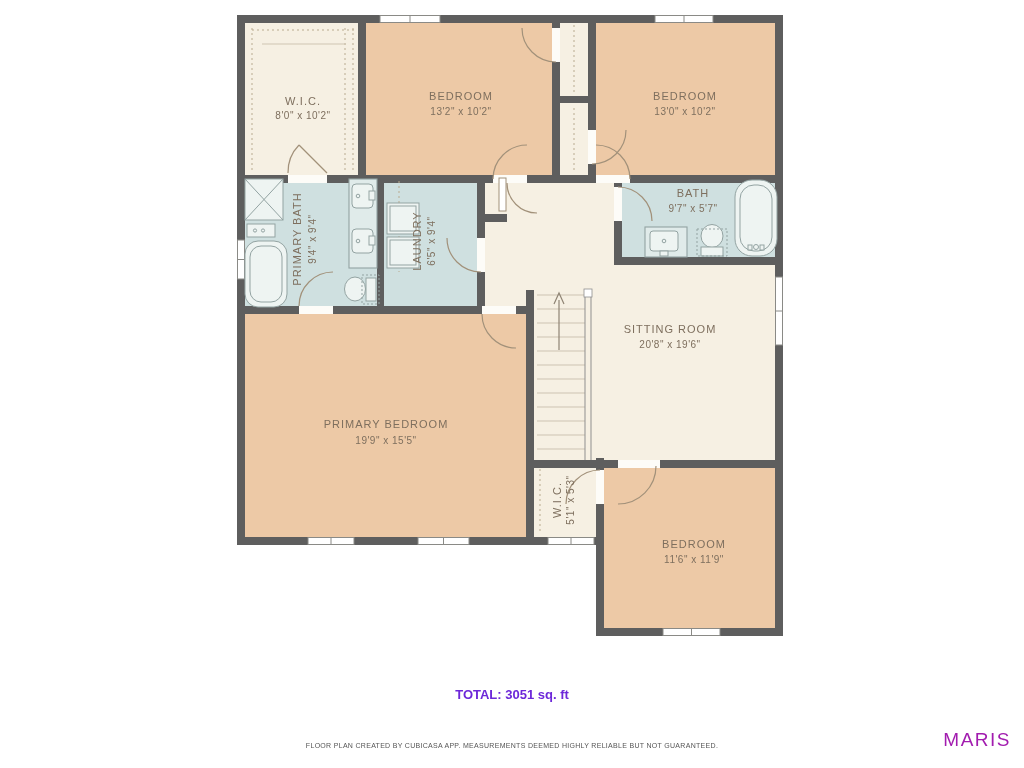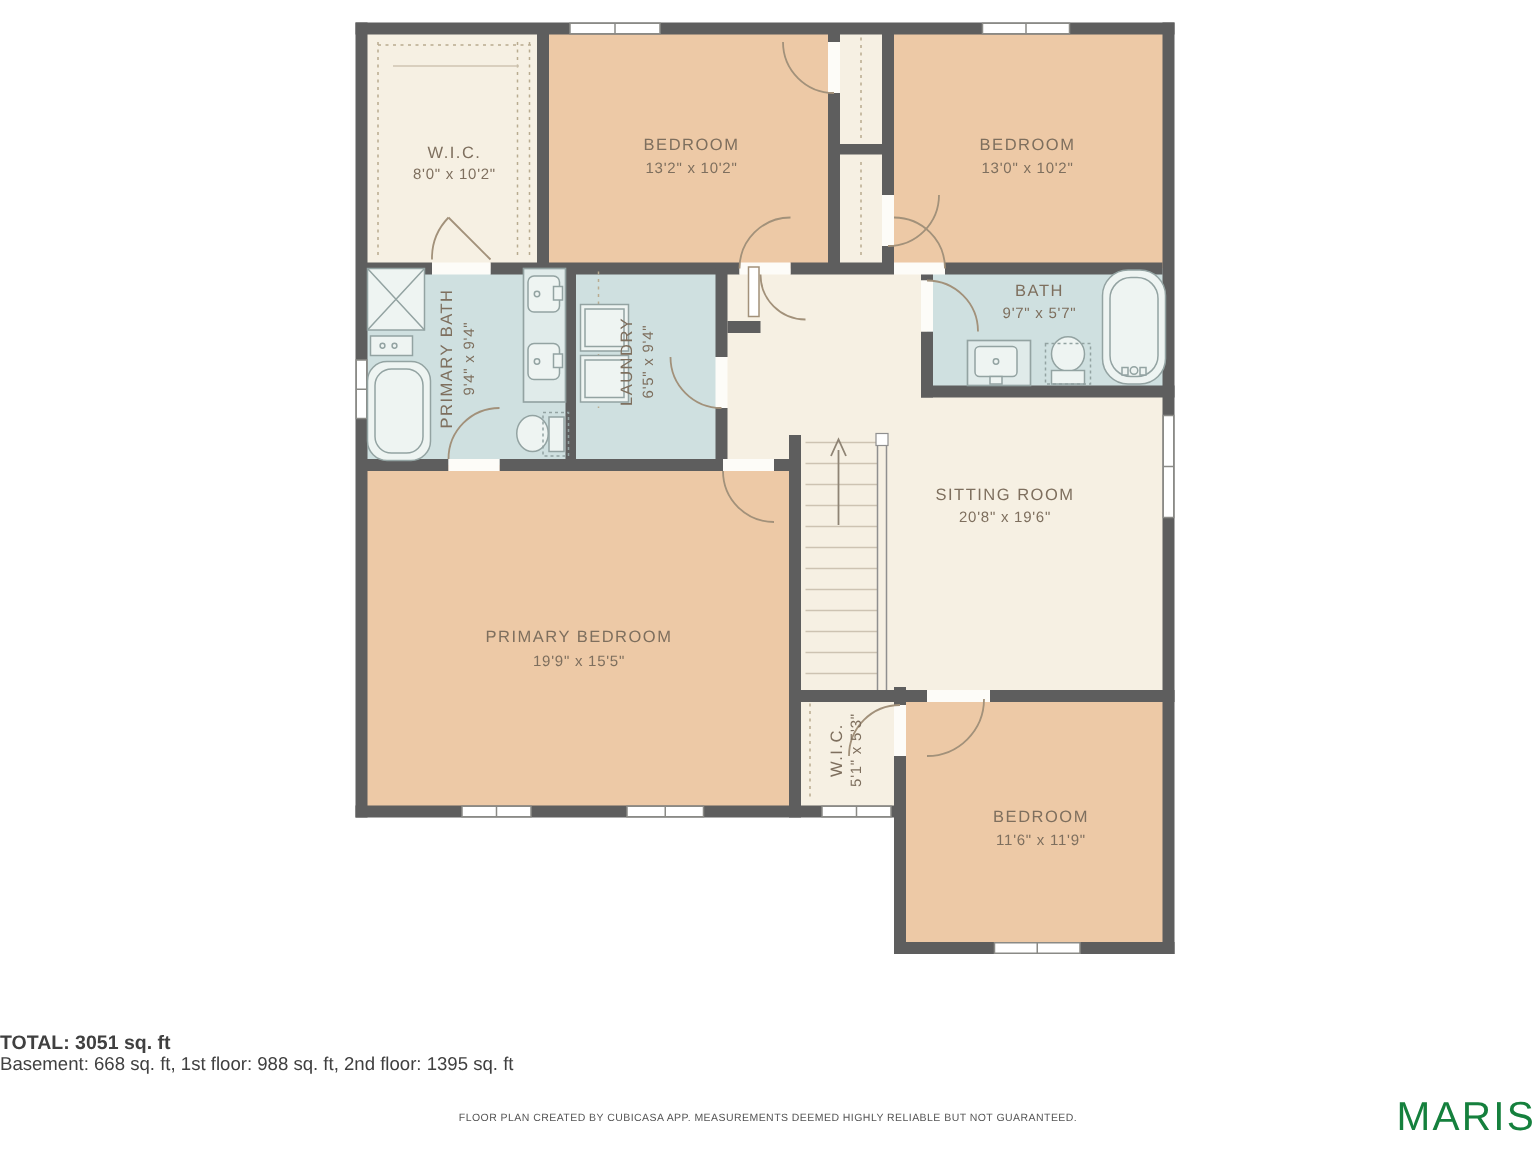--- a/index.html
+++ b/index.html
@@ -25,27 +25,27 @@
   .shelf{stroke:#cfc5b2;stroke-width:1;fill:none;}
   .step{stroke:#cdc3b2;stroke-width:1;fill:none;}
   .rail{stroke:#8f8f8f;stroke-width:1;fill:none;}
   .arrow{stroke:#8f8474;stroke-width:1.2;fill:none;}
   .rname{font-family:"Liberation Sans",sans-serif;font-size:11px;letter-spacing:1px;
          fill:#7e6f5e;text-anchor:middle;}
   .rdim{font-family:"Liberation Sans",sans-serif;font-size:10px;letter-spacing:.5px;
         fill:#7e6f5e;text-anchor:middle;}
 
   
-  .summary{position:absolute;left:0;right:0;top:687px;text-align:left;color:#404040;}
+  .summary{position:absolute;left:0;right:0;top:687px;text-align:center;color:#6d28d9;}
   .summary .l1{font-size:13px;font-weight:bold;line-height:15px;}
   .summary .l2,.summary .l3{font-size:12.4px;line-height:15px;}
   .disclaimer{position:absolute;left:0;right:0;top:742px;text-align:center;
               font-size:7px;letter-spacing:.3px;color:#555;}
-  .watermark{position:absolute;right:0;top:729px;font-size:27px;letter-spacing:1.5px;
-             color:#15803d;}
+  .watermark{position:absolute;right:13px;top:729px;font-size:19px;letter-spacing:1.5px;
+             color:#a21caf;}
 </style>
 </head>
 <body>
 
 <div id="page">
 
   <svg id="plan-svg" width="1024" height="768" viewBox="0 0 1024 768">
 
     <g>
       <polygon class="base" points="241,19 779,19 779,632 600,632 600,541 241,541"></polygon>
@@ -278,19 +278,18 @@
       </g>
       <g>
         <text class="rname" x="694" y="548">BEDROOM</text>
         <text class="rdim" x="694" y="563">11'6" x 11'9"</text>
       </g>
     </g>
   </svg>
 
   <div class="summary">
     <div class="l1">TOTAL: 3051 sq. ft</div>
-    <div class="l2">Basement: 668 sq. ft, 1st floor: 988 sq. ft, 2nd floor: 1395 sq. ft</div>
   </div>
 
   <div class="disclaimer">FLOOR PLAN CREATED BY CUBICASA APP. MEASUREMENTS DEEMED HIGHLY RELIABLE BUT NOT GUARANTEED.</div>
 
   <div class="watermark">MARIS</div>
 </div>
 
 </body></html>

